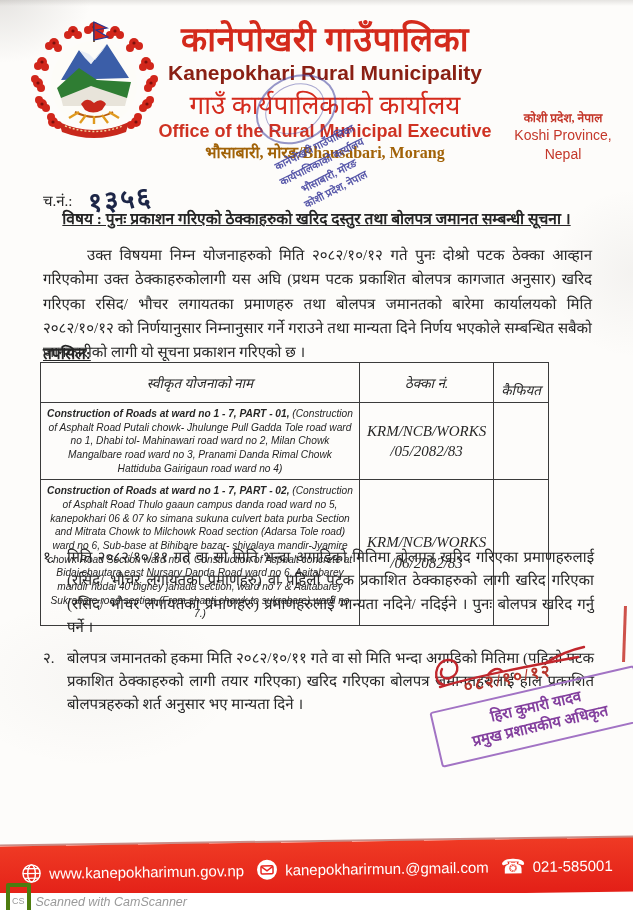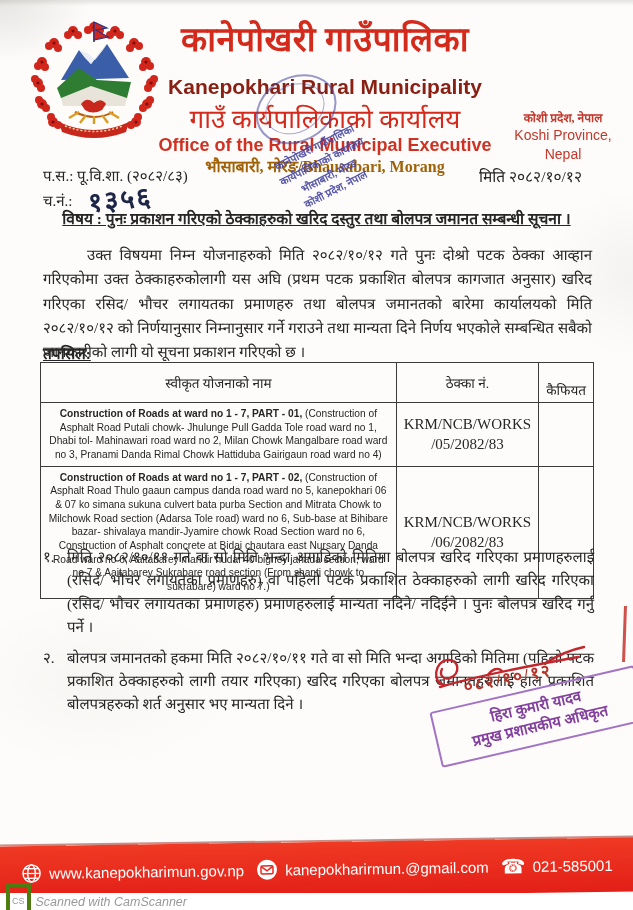--- a/index.html
+++ b/index.html
@@ -8,21 +8,21 @@
   .scan-shade{position:absolute;inset:0;pointer-events:none;
     background:
       linear-gradient(180deg,rgba(120,115,110,.18) 0,rgba(120,115,110,0) 6px),
       radial-gradient(130px 90px at 0 0,rgba(110,105,100,.16),rgba(110,105,100,0) 70%),
       radial-gradient(120px 120px at 100% 30%,rgba(120,115,110,.07),rgba(120,115,110,0) 70%),
       radial-gradient(200px 120px at 15% 75%,rgba(130,125,118,.05),rgba(130,125,118,0) 70%);}
   
   .logo{position:absolute;left:31px;top:20px;width:128px;height:132px;}
   .hdr{position:absolute;left:140px;top:22px;width:370px;text-align:center;line-height:1.08;}
   .hdr .np-title{font-size:34px;font-weight:bold;color:#d42a1c;letter-spacing:.5px;}
-  .hdr .en-title{font-size:21px;font-weight:bold;color:#8a2014;font-family:"Liberation Sans",sans-serif;margin-top:17px;}
+  .hdr .en-title{font-size:21px;font-weight:bold;color:#8a2014;font-family:"Liberation Sans",sans-serif;margin-top:3px;}
   .hdr .np-office{font-size:26px;font-weight:normal;color:#d42a1c;margin-top:8px;}
   .hdr .en-office{font-size:18px;font-weight:bold;color:#cf3222;font-family:"Liberation Sans",sans-serif;margin-top:2px;}
   .hdr .address{font-size:16px;font-weight:bold;color:#a16207;margin-top:2px;}
   .province{position:absolute;left:498px;top:110px;width:130px;text-align:center;color:#c4372a;
             font-size:12px;line-height:1.35;font-weight:bold;}
   .province .en{font-family:"Liberation Sans",sans-serif;font-weight:normal;font-size:14px;}
   
   .hdr-stamp{position:absolute;left:248px;top:104px;width:150px;height:120px;transform:rotate(-27deg);
              color:rgba(66,66,158,.88);text-align:center;font-size:10.5px;font-weight:bold;line-height:1.5;pointer-events:none;}
   .hdr-stamp .ring{position:absolute;left:34px;top:-34px;width:80px;height:62px;border:2px solid rgba(66,66,158,.55);
@@ -37,21 +37,21 @@
   .chalani-hand{position:absolute;left:88px;top:180px;font-size:27px;color:#1d2647;
                 transform:rotate(-6deg);font-weight:bold;letter-spacing:2px;}
   
   .subject{position:absolute;left:0;right:0;top:207px;text-align:center;font-size:15.5px;font-weight:bold;
            text-decoration:underline;}
   
   .body-par{position:absolute;left:43px;top:243px;width:549px;font-size:15px;line-height:1.62;
             text-align:justify;text-indent:44px;}
   .tapasil{position:absolute;left:43px;top:342px;font-size:15.5px;font-weight:bold;text-decoration:underline;}
   
-  .tbl-wrap{position:absolute;left:40px;top:362px;width:554px;}
+  .tbl-wrap{position:absolute;left:40px;top:362px;width:509px;font-style:italic;}
   table{border-collapse:collapse;width:100%;}
   th,td{border:1.4px solid #3b3b3b;padding:3px 7px;vertical-align:middle;}
   th{font-size:13.5px;font-weight:normal;text-align:center;}
   th.kaifiyat{vertical-align:top;padding-top:18px;}
   td.plan{font-family:"Liberation Sans",sans-serif;font-size:10.2px;line-height:1.34;text-align:center;padding:4px 6px;}
   td.plan b{font-size:10.2px;}
   td.contract{font-size:15px;text-align:center;line-height:1.35;font-family:"Liberation Serif",serif;}
   
   .points{position:absolute;left:43px;top:546px;width:551px;font-size:15px;line-height:1.56;}
   .point{display:flex;margin-bottom:7px;}
@@ -206,24 +206,20 @@
     <div class="ring"></div>
     <div class="ring2"></div>
     <div class="lines">
       <div>कानेपोखरी गाउँपालिका</div>
       <div>कार्यपालिकाको कार्यालय</div>
       <div>भौसाबारी, मोरङ</div>
       <div>कोशी प्रदेश, नेपाल</div>
     </div>
   </div>
 
-  <div class="meta">
-    <span class="ref">प.स.: पू.वि.शा. (२०८२/८३)</span>
-    <span class="date">मिति  २०८२/१०/१२</span>
-  </div>
   <div class="chalani">च.नं.:</div>
   <div class="chalani-hand">१३५६</div>
 
   <div class="subject">विषय : पुनः प्रकाशन गरिएको ठेक्काहरुको खरिद दस्तुर तथा बोलपत्र जमानत सम्बन्धी सूचना ।</div>
 
   <div class="body-par">उक्त विषयमा निम्न योजनाहरुको मिति २०८२/१०/१२ गते पुनः दोश्रो पटक ठेक्का आव्हान गरिएकोमा उक्त ठेक्काहरुकोलागी यस अघि (प्रथम पटक प्रकाशित बोलपत्र कागजात अनुसार) खरिद गरिएका रसिद/ भौचर लगायतका प्रमाणहरु तथा बोलपत्र जमानतको बारेमा कार्यालयको मिति २०८२/१०/१२ को निर्णयानुसार निम्नानुसार गर्ने गराउने तथा मान्यता दिने निर्णय भएकोले सम्बन्धित सबैको जानकारीको लागी यो सूचना प्रकाशन गरिएको छ ।</div>
 
   <div class="tapasil">तपसिल:</div>
 
   <div class="tbl-wrap">

